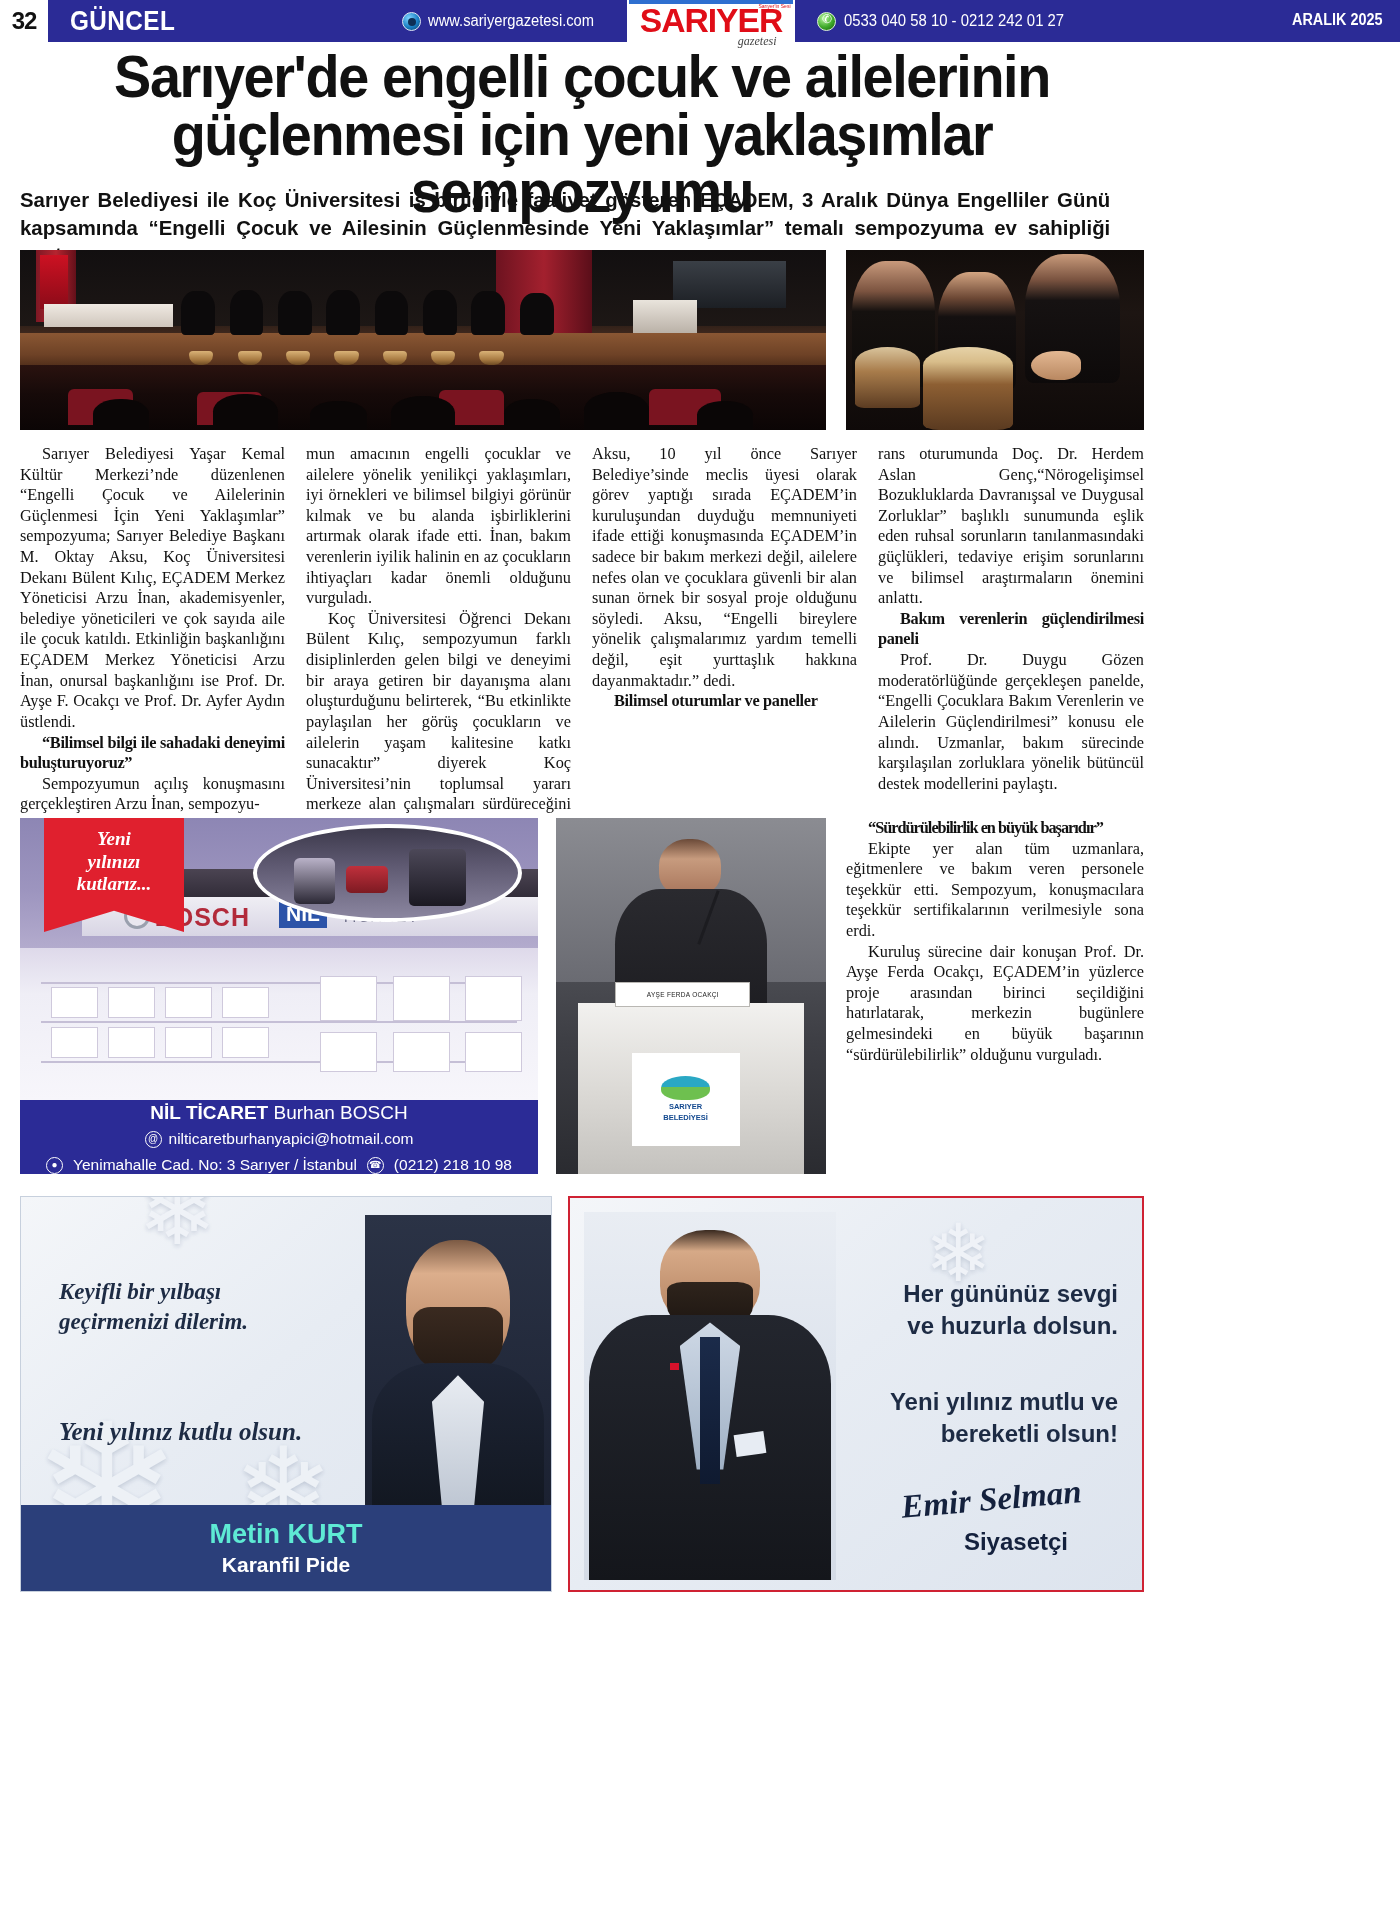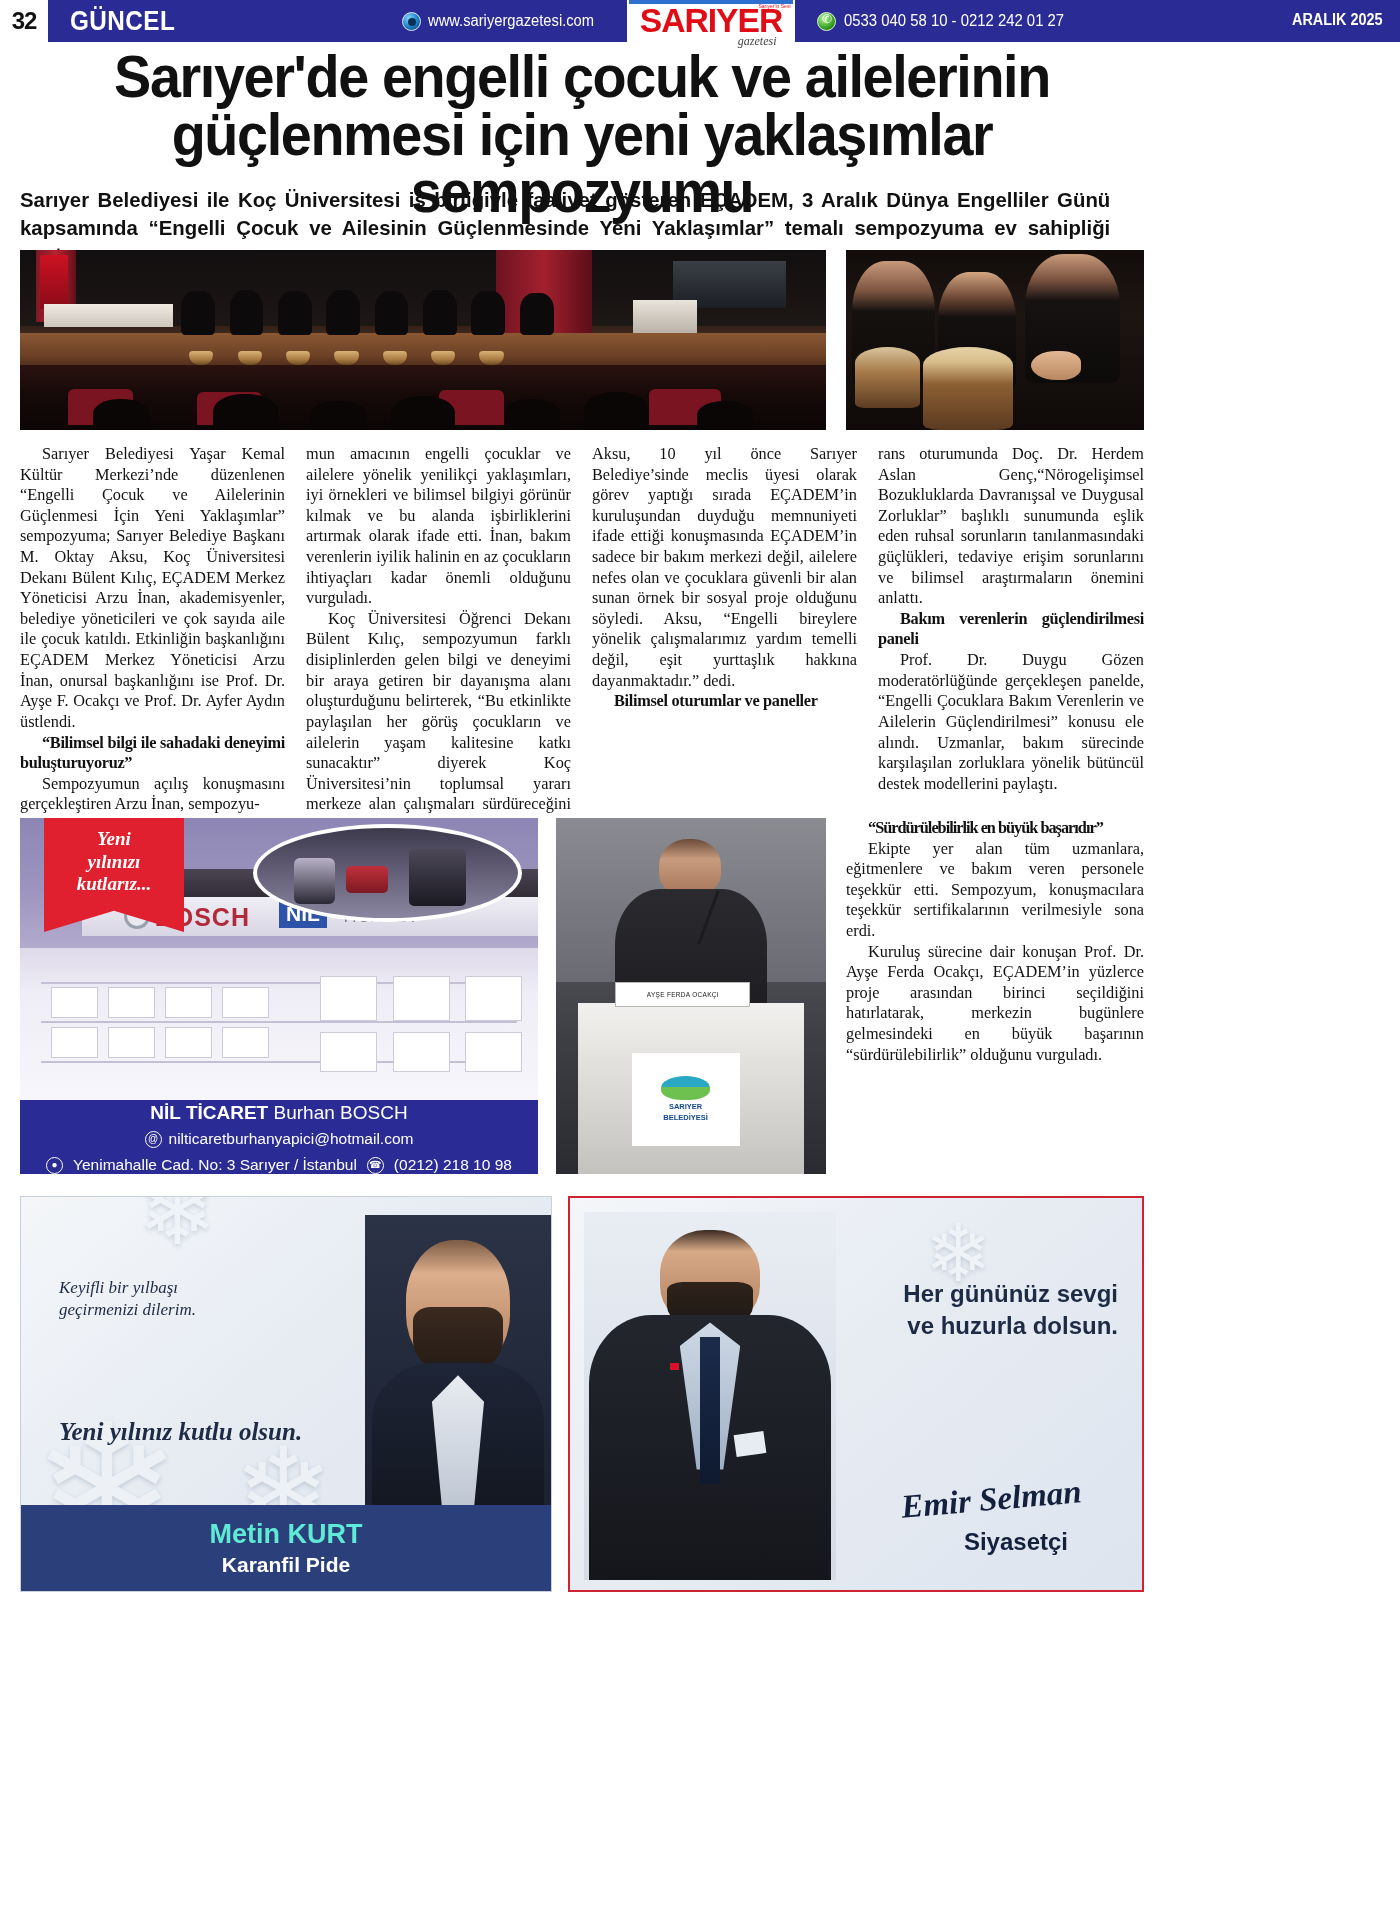--- a/index.html
+++ b/index.html
@@ -516,22 +516,22 @@
     user-select: none;
   }
   .sf-a { left: 2%; top: 52%; font-size: 180px; color: #eef2f7; }
   .sf-b { left: 40%; top: 60%; font-size: 120px; color: #eef2f7; }
   .sf-c { left: 22%; top: -8%; font-size: 95px; color: #f0f3f8; }
   .sf-d { left: 62%; top: 4%; font-size: 80px; color: #f0f3f8; }
 
   .ad-metin .msg {
     position: absolute; left: 38px; top: 80px; width: 300px;
     font-family: "Liberation Serif", serif;
-    font-style: italic; font-weight: normal;
-    font-size: 17px; line-height: 1.32; color: #1d2b44;
+    font-style: italic; font-weight: bold;
+    font-size: 23px; line-height: 1.32; color: #1d2b44;
   }
   .ad-metin .msg2 {
     position: absolute; left: 38px; top: 218px; width: 320px;
     font-family: "Liberation Serif", serif;
     font-style: italic; font-weight: bold;
     font-size: 25px; line-height: 1.32; color: #1d2b44;
   }
   .portrait {
     position: absolute; overflow: hidden;
     background: #1b2436;
@@ -866,16 +866,20 @@
       <div class="tie"></div>
       <div class="flagpin"></div>
       <div class="pocket"></div>
     </div>
   </div>
 
   <div class="msg">
     <div>Her gününüz sevgi</div>
     <div>ve huzurla dolsun.</div>
   </div>
+  <div class="msg2">
+    <div>Yeni yılınız mutlu ve</div>
+    <div>bereketli olsun!</div>
+  </div>
 
   <div class="sign">Emir Selman</div>
   <div class="role">Siyasetçi</div>
 </div>
 
 </body></html>

